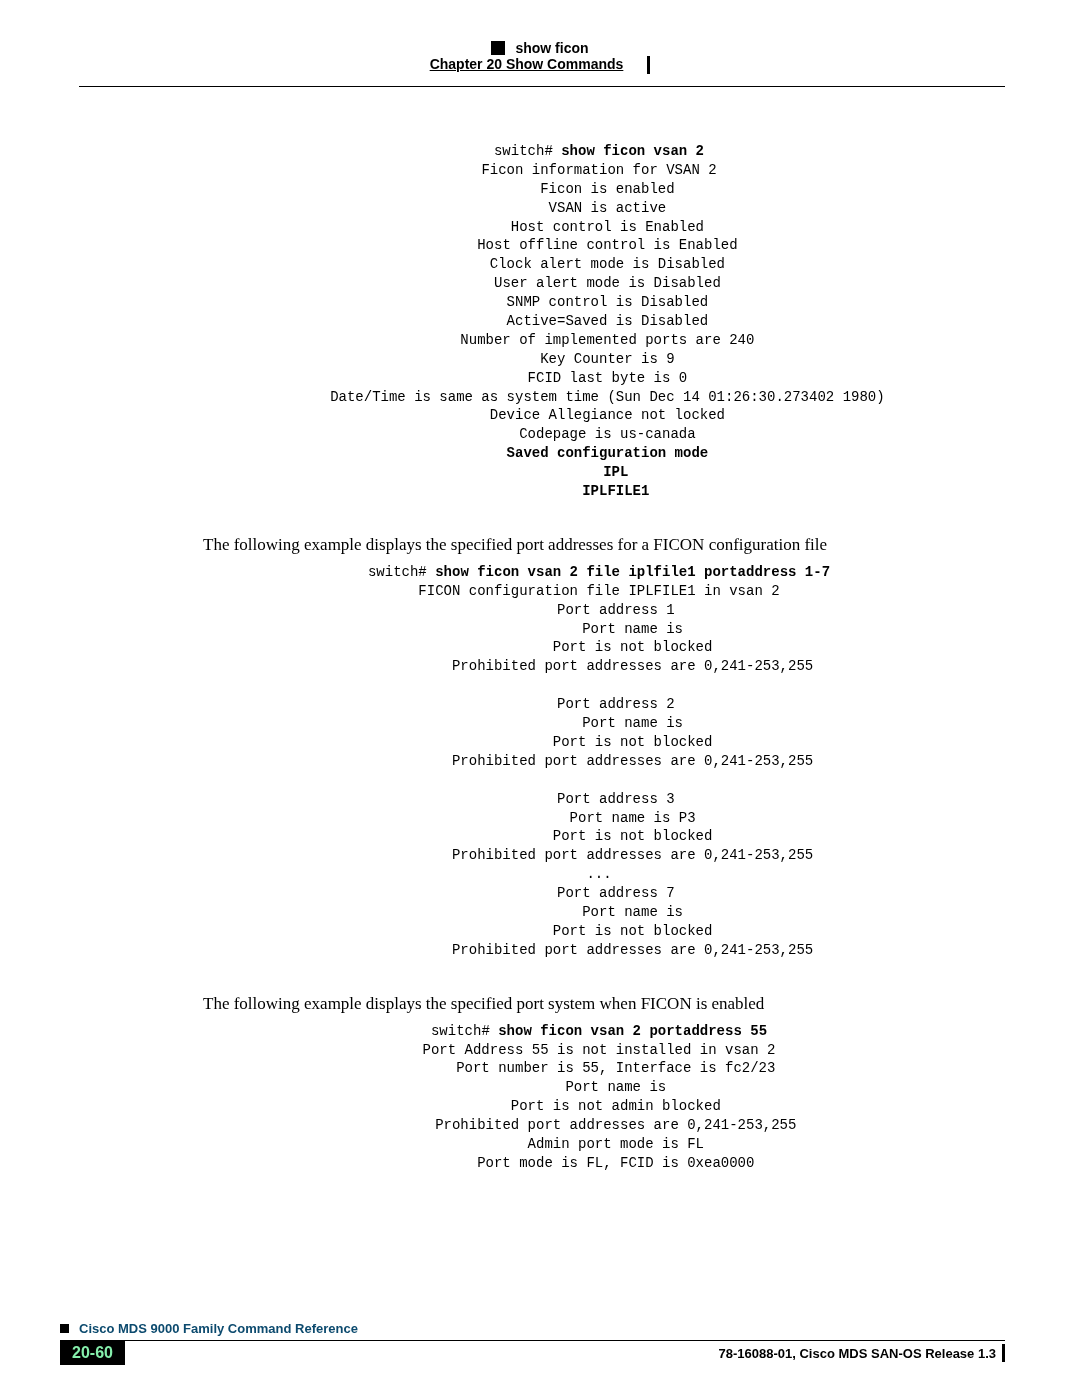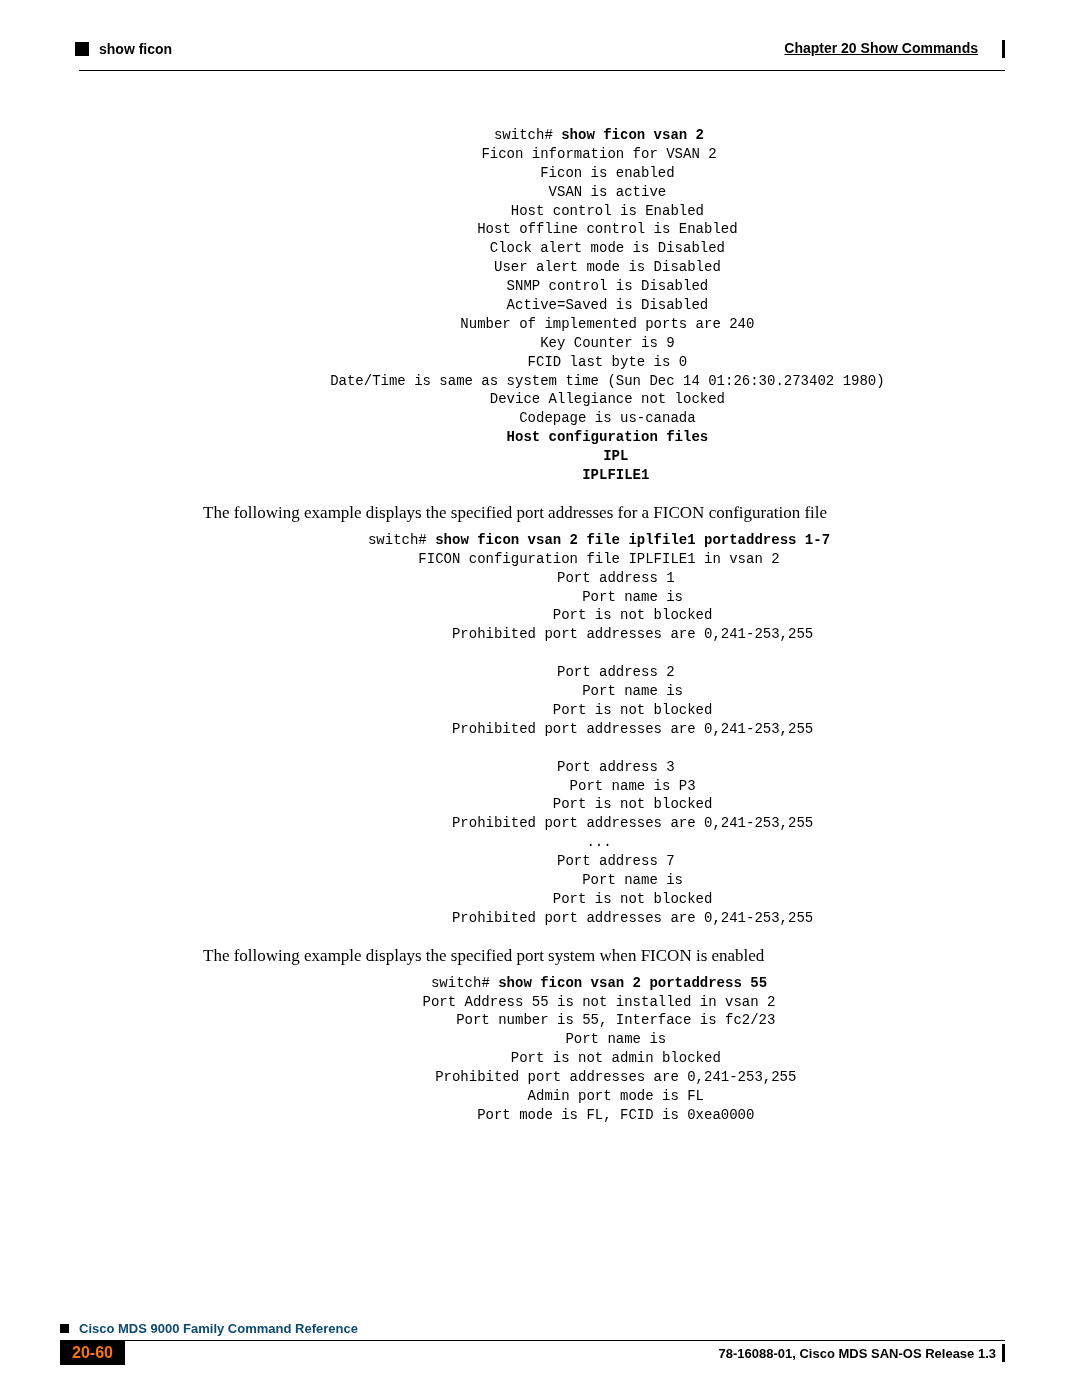--- a/index.html
+++ b/index.html
@@ -15,20 +15,21 @@
       padding: 40px 75px 20px 75px;
       position: relative;
       height: 100%;
       box-sizing: border-box;
     }
     .header {
       display: flex;
       justify-content: space-between;
       align-items: center;
       margin-bottom: 12px;
+      flex-direction: column;
     }
     .header-left {
       display: flex;
       align-items: center;
       gap: 10px;
     }
     .header-right {
       display: flex;
       align-items: flex-start;
       gap: 24px;
@@ -66,21 +67,21 @@
       white-space: pre;
       margin: 0;
       text-align: center;
     }
     .mono .bold {
       font-weight: bold;
     }
     .body-text {
       font-family: "Times New Roman", Times, serif;
       font-size: 17px;
-      margin: 18px 0 8px 0;
+      margin: 34px 0 8px 0;
     }
     .footer {
       position: absolute;
       bottom: 32px;
       left: 60px;
       right: 75px;
     }
     .footer-top {
       display: flex;
       align-items: center;
@@ -103,21 +104,21 @@
       border-top: 1px solid #000;
       margin: 2px 0 0 0;
     }
     .footer-bottom {
       display: flex;
       align-items: center;
       margin-top: 0;
     }
     .page-num-box {
       background: #000;
-      color: #f97316;
+      color: #86efac;
       font-family: Arial, Helvetica, sans-serif;
       font-weight: bold;
       font-size: 16px;
       padding: 3px 12px;
       text-align: center;
     }
     .release-text {
       font-family: Arial, Helvetica, sans-serif;
       font-weight: bold;
       font-size: 13px;
@@ -157,21 +158,21 @@
   Clock alert mode is Disabled
   User alert mode is Disabled
   SNMP control is Disabled
   Active=Saved is Disabled
   Number of implemented ports are 240
   Key Counter is 9
   FCID last byte is 0
   Date/Time is same as system time (Sun Dec 14 01:26:30.273402 1980)
   Device Allegiance not locked
   Codepage is us-canada</span>
-<span class="bold">  Host configuration files</span>
+<span class="bold">  Saved configuration mode</span>
 <span class="bold">    IPL
     IPLFILE1</span></pre>
 
     <p class="body-text">The following example displays the specified port addresses for a FICON configuration file</p>
 
     <pre class="mono"><span>switch# </span><span class="bold">show ficon vsan 2 file iplfile1 portaddress 1-7</span>
 <span>FICON configuration file IPLFILE1 in vsan 2
     Port address 1
         Port name is
         Port is not blocked

